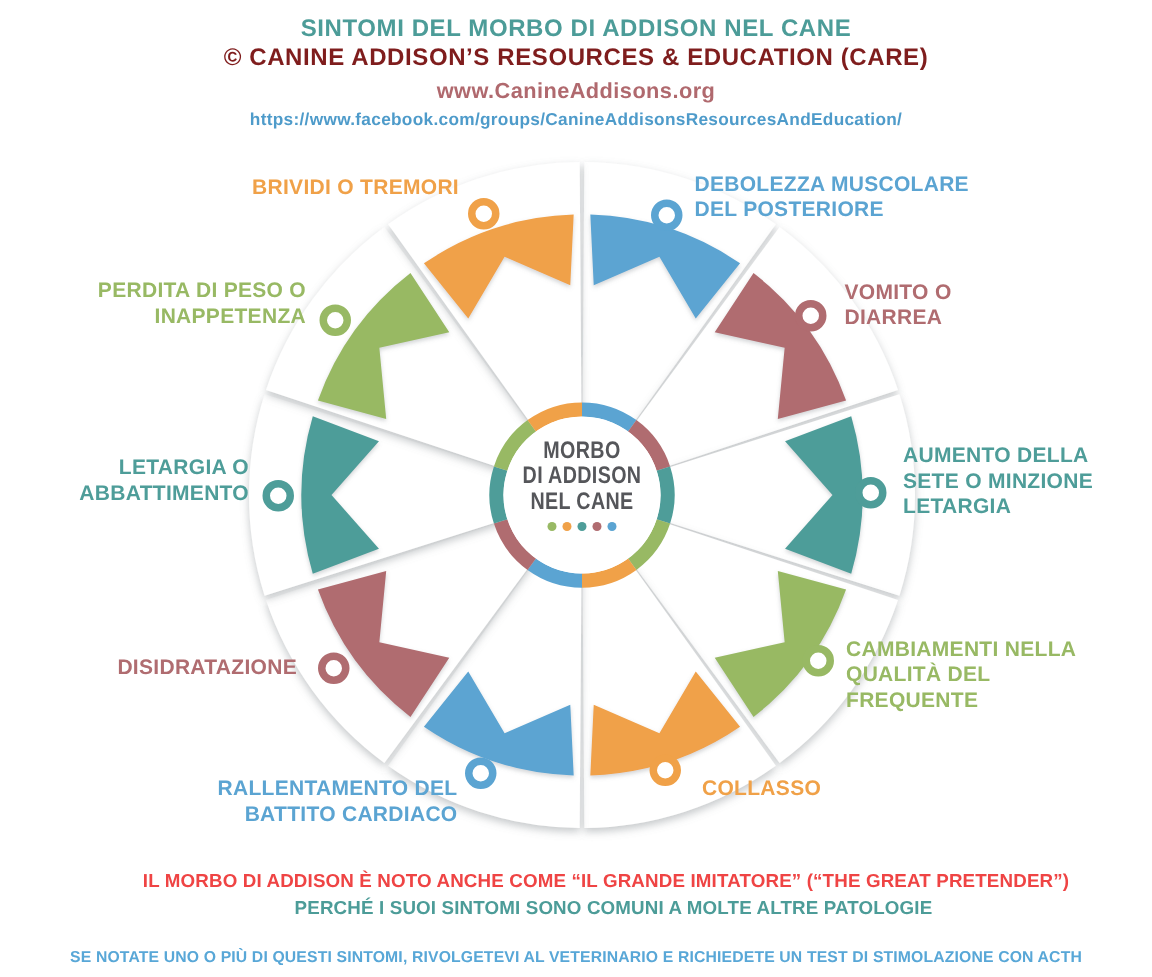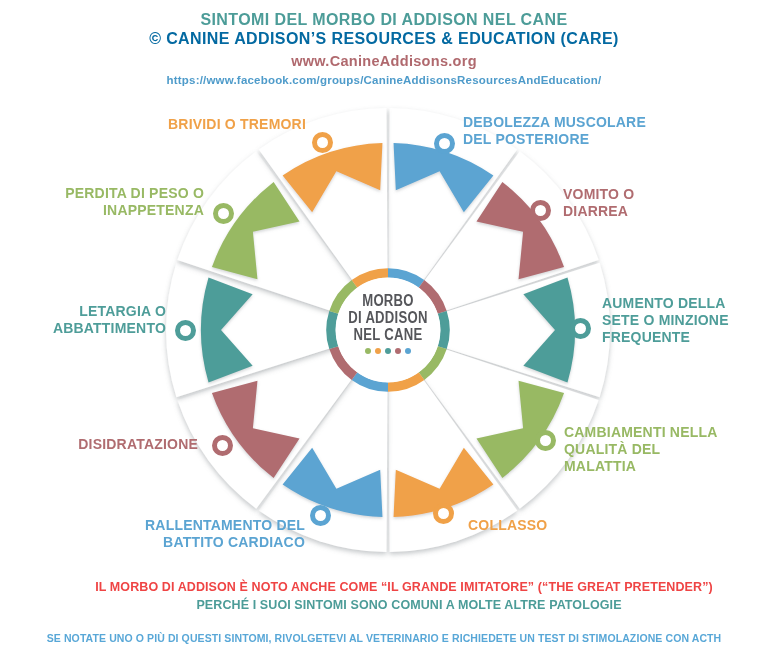--- a/index.html
+++ b/index.html
@@ -24,21 +24,21 @@
   #footer2{top:598px;font-size:12.5px;letter-spacing:.1px;padding-left:25px;}
   #footer3{top:615px;font-size:11.5px;letter-spacing:.1px;}
   #footer4{top:632px;font-size:10.5px;letter-spacing:.1px;}
 </style>
 </head>
 <body>
 
 <div class="page">
 
   <div class="hdr-line" id="title1" style="color: rgb(76, 156, 152);">SINTOMI DEL MORBO DI ADDISON NEL CANE</div>
-  <div class="hdr-line" id="title2" style="color: #0369a1;">© CANINE ADDISON’S RESOURCES &amp; EDUCATION (CARE)</div>
+  <div class="hdr-line" id="title2" style="color: #7f1d1d;">© CANINE ADDISON’S RESOURCES &amp; EDUCATION (CARE)</div>
   <div class="hdr-line" id="website" style="color: rgb(176, 105, 110);">www.CanineAddisons.org</div>
   <div class="hdr-line" id="fburl" style="color: rgb(78, 155, 202);">https://www.facebook.com/groups/CanineAddisonsResourcesAndEducation/</div>
 
   <svg id="wheel-svg" width="768" height="651" viewBox="0 0 768 651">
     <defs>
       <filter id="rayShadow" x="-30%" y="-30%" width="160%" height="160%">
         <feDropShadow dx="0" dy="2.5" stdDeviation="2.8" flood-color="#7C8288" flood-opacity="0.45"></feDropShadow>
       </filter>
       <filter id="ribbonShadow" x="-30%" y="-30%" width="160%" height="160%">
         <feDropShadow dx="0" dy="1.5" stdDeviation="1.5" flood-color="#7C8288" flood-opacity="0.35"></feDropShadow>
@@ -90,27 +90,27 @@
       </div>
       <span class="sym-bullet" style="border-color: rgb(91, 164, 210); left: 433.5px; top: 132.5px;"></span>
       <div class="sym-label" style="color: rgb(176, 108, 112); top: 186px; left: 563px; text-align: left;">
         <div>VOMITO O</div>
         <div>DIARREA</div>
       </div>
       <span class="sym-bullet" style="border-color: rgb(176, 108, 112); left: 529.5px; top: 199.5px;"></span>
       <div class="sym-label" style="color: rgb(78, 157, 153); top: 295px; left: 602px; text-align: left;">
         <div>AUMENTO DELLA</div>
         <div>SETE O MINZIONE</div>
-        <div>FREQUENTE</div>
+        <div>LETARGIA</div>
       </div>
       <span class="sym-bullet" style="border-color: rgb(78, 157, 153); left: 569.5px; top: 317.5px;"></span>
       <div class="sym-label" style="color: rgb(152, 185, 100); top: 424px; left: 564px; text-align: left;">
         <div>CAMBIAMENTI NELLA</div>
         <div>QUALITÀ DEL</div>
-        <div>MALATTIA</div>
+        <div>FREQUENTE</div>
       </div>
       <span class="sym-bullet" style="border-color: rgb(152, 185, 100); left: 534.5px; top: 429.5px;"></span>
       <div class="sym-label" style="color: rgb(240, 161, 72); top: 517px; left: 468px; text-align: left;">
         <div>COLLASSO</div>
       </div>
       <span class="sym-bullet" style="border-color: rgb(240, 161, 72); left: 432.5px; top: 502.5px;"></span>
       <div class="sym-label" style="color: rgb(91, 164, 210); top: 517px; right: 463px; text-align: right;">
         <div>RALLENTAMENTO DEL</div>
         <div>BATTITO CARDIACO</div>
       </div>

